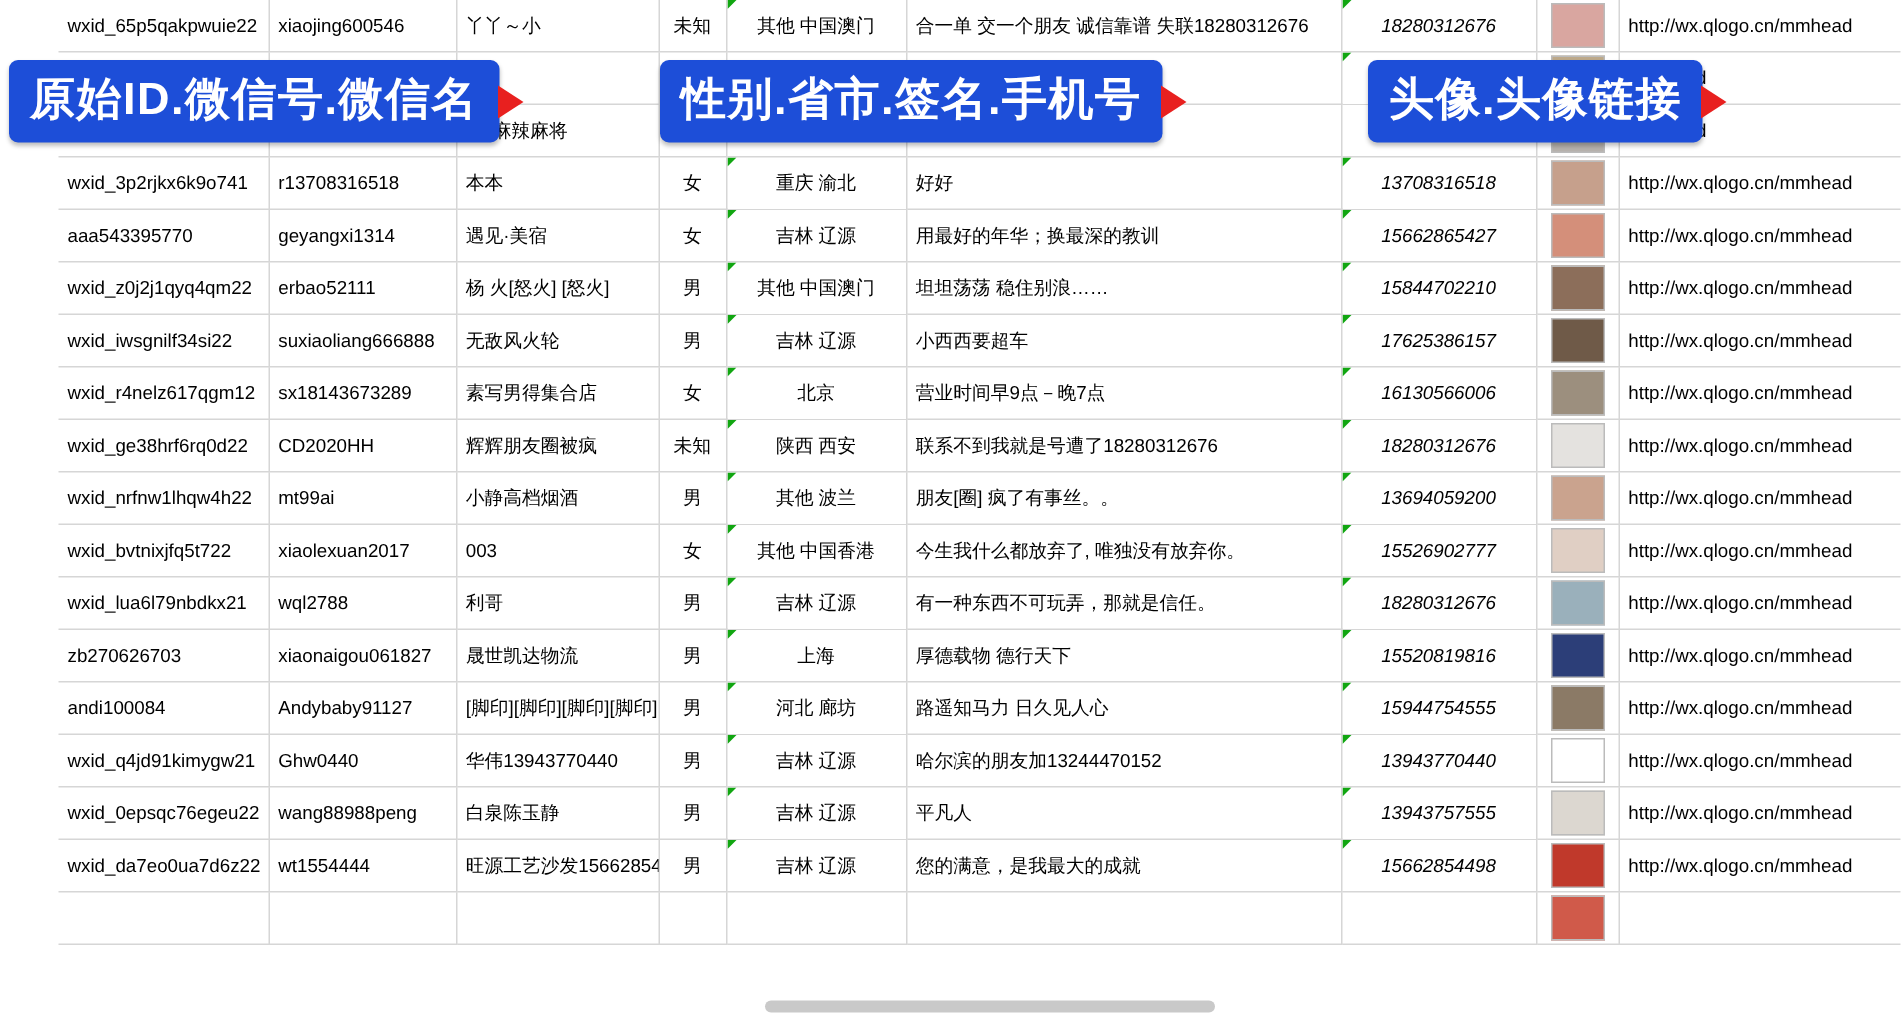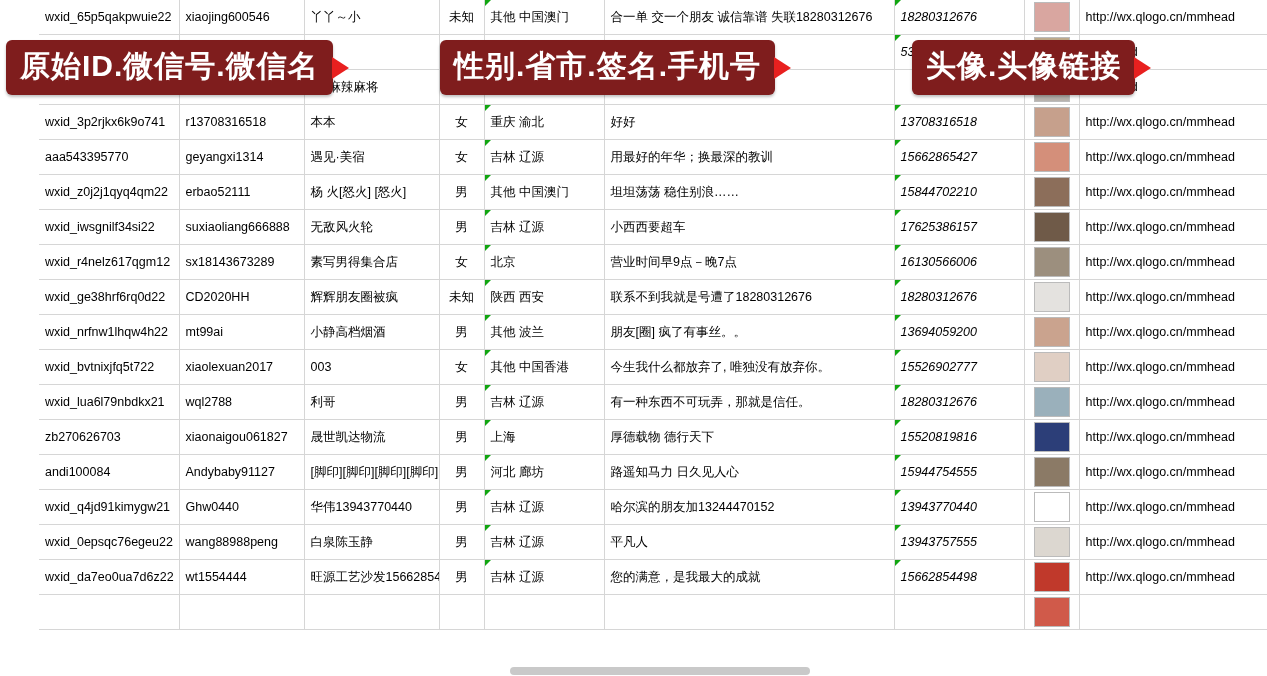--- a/index.html
+++ b/index.html
@@ -51,20 +51,21 @@
   col.c7 { width: 55px; }
   col.c8 { width: 227px; }
 
   td.c3, td.c7 { text-align: center; }
   td.c6 { text-align: left; font-style: italic; }
   td.c8 { color: #000; }
 
   
   td.mark {
     position: relative;
+    text-align: center;
   }
   td.mark::before {
     content: "";
     position: absolute;
     left: 0;
     top: 0;
     width: 0;
     height: 0;
     border-top: 6px solid #11a611;
     border-right: 6px solid transparent;
@@ -80,21 +81,21 @@
     height: 30px;
     margin: 0 auto;
     display: block;
     border: 1px solid #bbb;
     box-sizing: border-box;
   }
 
   
   .ribbon {
     position: absolute;
-    background: #7f1d1d;
+    background: #1d4ed8;
     color: #ffffff;
     font-weight: bold;
     font-size: 30px;
     letter-spacing: 1px;
     padding: 6px 14px 8px 14px;
     border-radius: 6px;
     white-space: nowrap;
     box-shadow: 0 2px 3px rgba(0,0,0,0.25);
     font-family: "Liberation Sans", sans-serif;
   }

